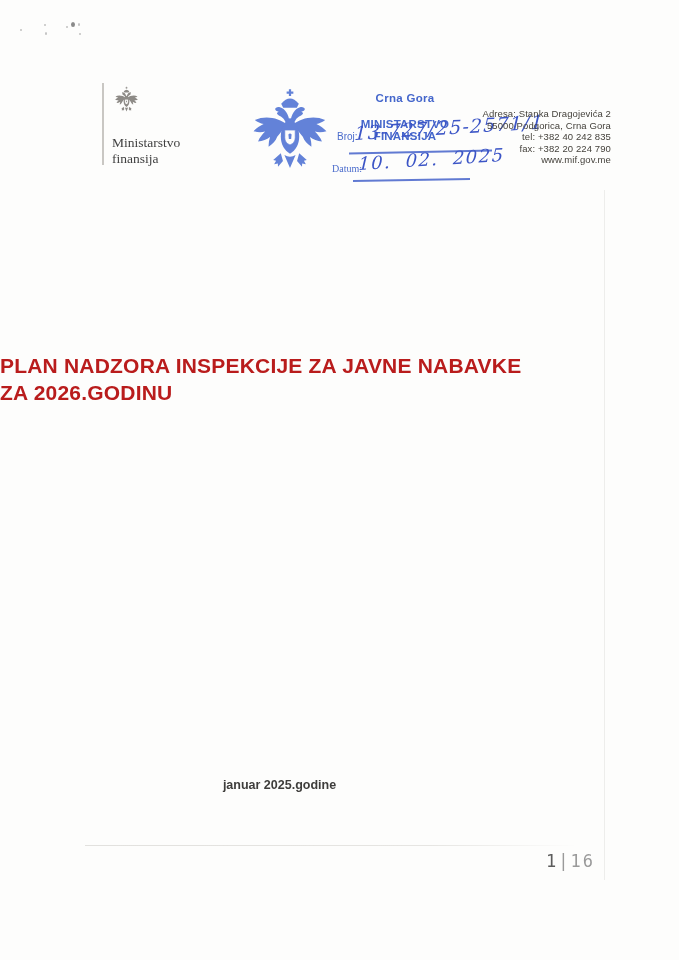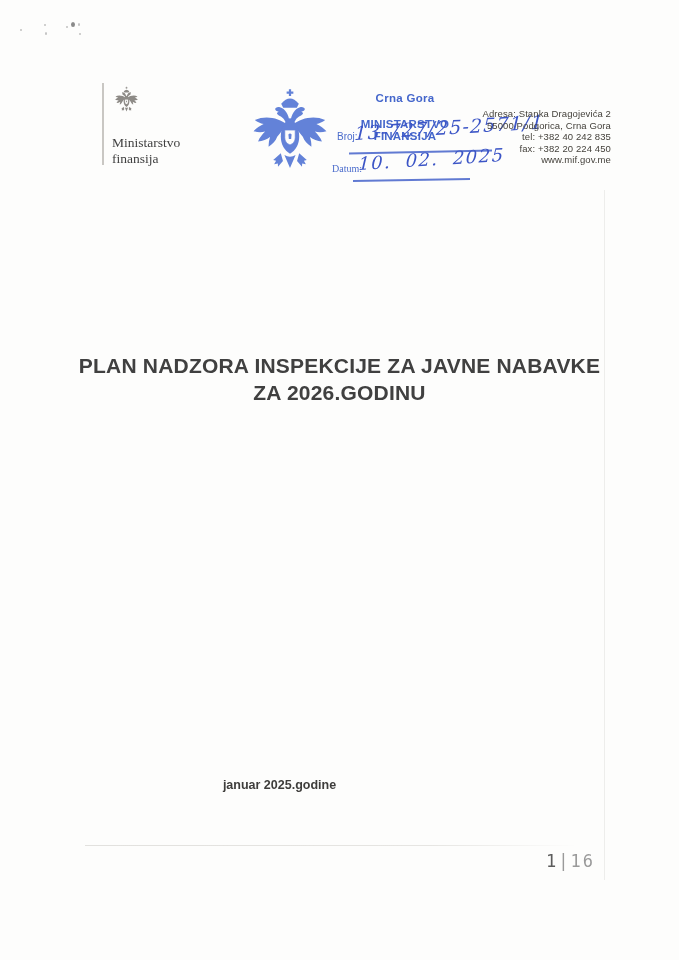--- a/index.html
+++ b/index.html
@@ -57,23 +57,23 @@
   .address{
     position:absolute;left:455px;top:108px;width:156px;
     text-align:right;
     font-size:9.5px;line-height:11.6px;
     color:#45423c;letter-spacing:.1px;
   }
 
   
   .doc-title{
     position:absolute;left:0;top:352px;width:679px;
-    text-align:center;
+    text-align:left;
     font-size:21px;font-weight:bold;line-height:27px;
-    color:#404040;letter-spacing:.2px;
+    color:#b91c1c;letter-spacing:.2px;
     margin:0;
   }
   .date-line{
     position:absolute;left:0;top:778px;width:559px;
     text-align:center;
     font-size:12.5px;font-weight:bold;color:#3e3d3b;
   }
 
   
   .footer-rule{
@@ -140,21 +140,21 @@
     <div class="handwriting broj-value">13-727/25-2571/1</div>
     <div class="ink-underline broj-underline"></div>
     <div class="stamp-label datum-label">Datum:</div>
     <div class="handwriting datum-value">10. 02. 2025</div>
     <div class="ink-underline datum-underline"></div>
 
     <div class="address">
       <div>Adresa: Stanka Dragojevića 2</div>
       <div>55000 Podgorica, Crna Gora</div>
       <div>tel: +382 40 242 835</div>
-      <div>fax: +382 20 224 450</div>
+      <div>fax: +382 20 224 790</div>
       <div>www.mif.gov.me</div>
     </div>
   </header>
 
   <h1 class="doc-title">
     <span>PLAN NADZORA INSPEKCIJE ZA JAVNE NABAVKE</span><br>
     <span>ZA 2026.GODINU</span>
   </h1>
 
   <div class="date-line">januar 2025.godine</div>

